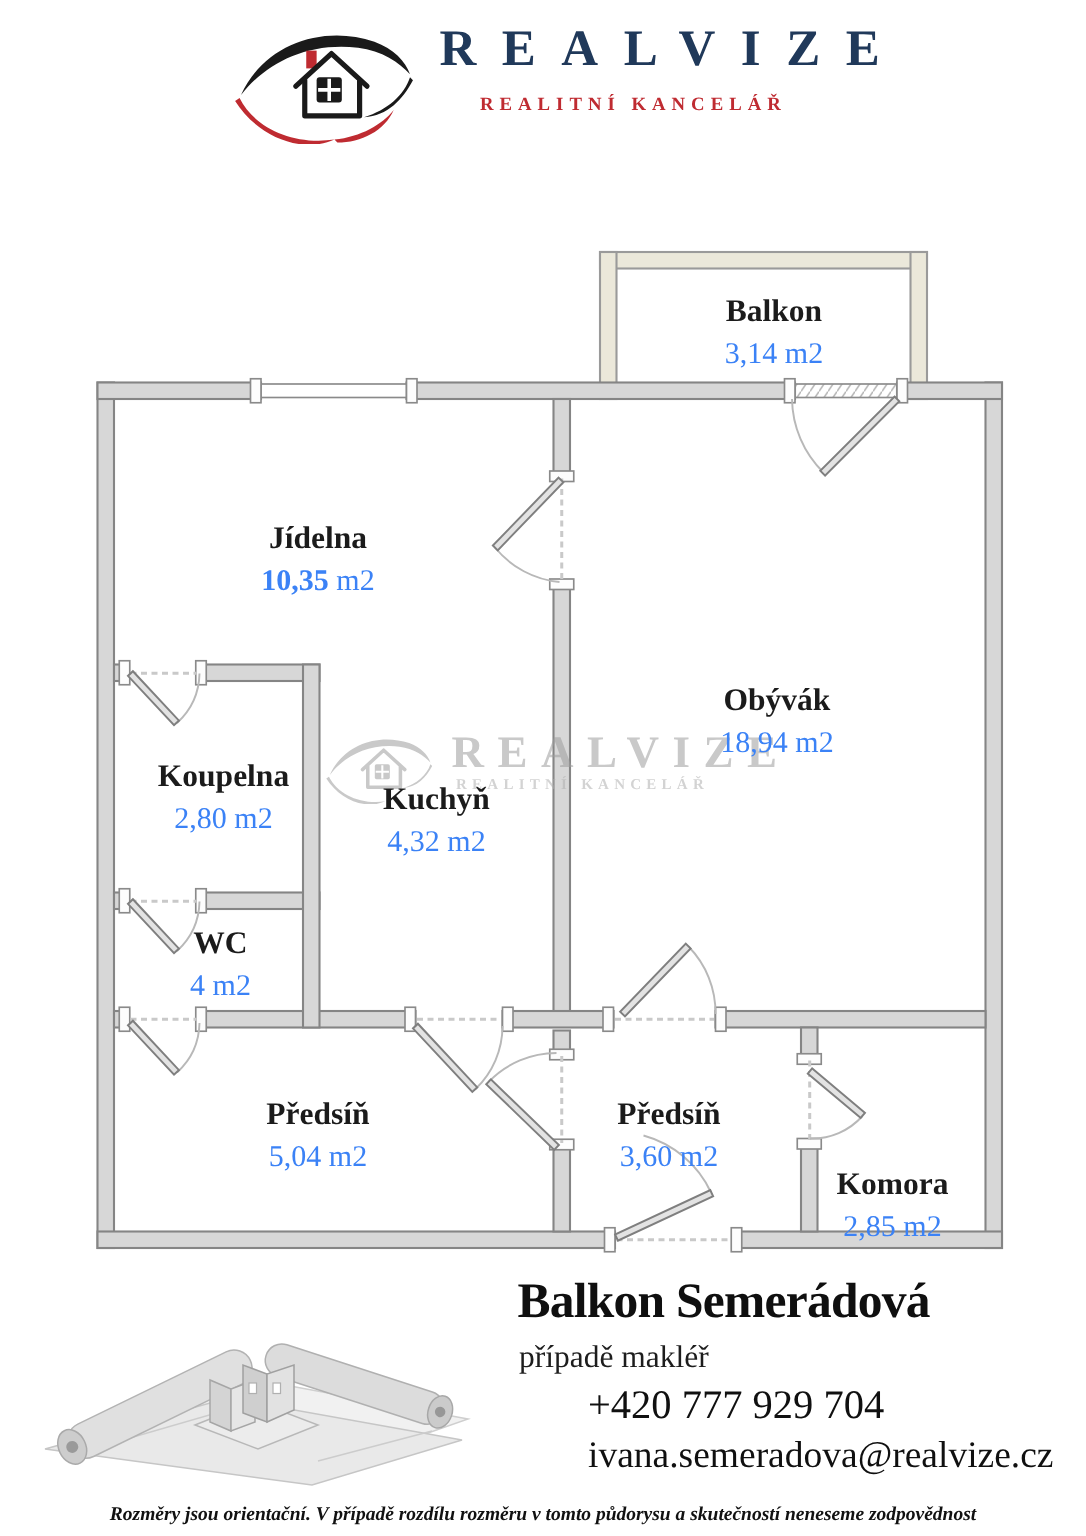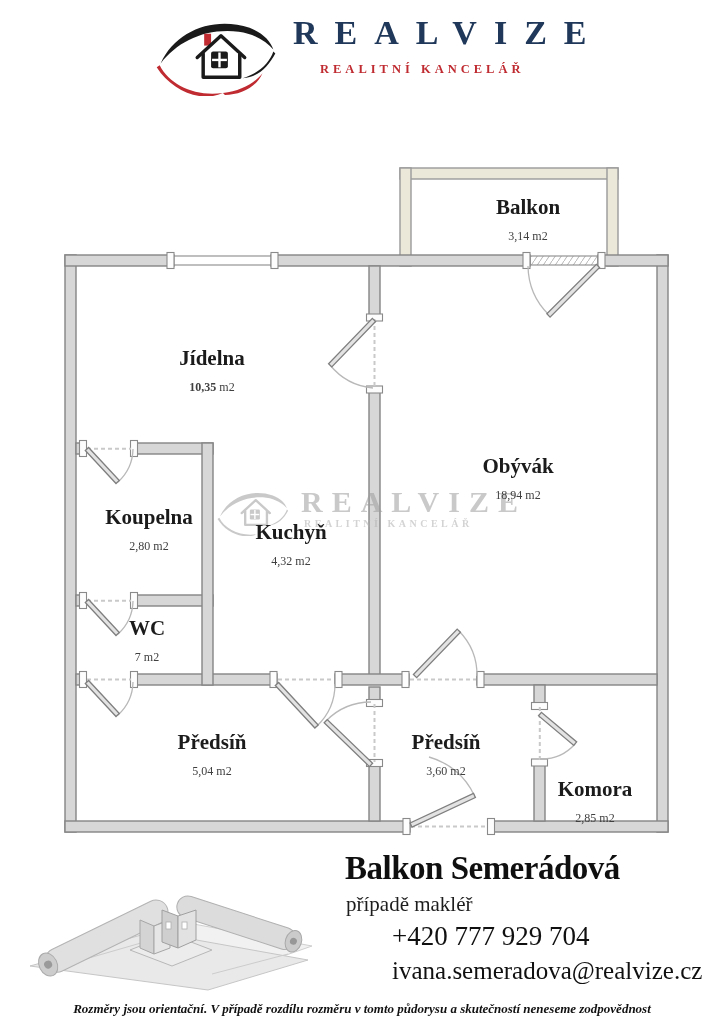--- a/index.html
+++ b/index.html
@@ -27,21 +27,21 @@
   #watermark{position:absolute;left:213px;top:486px;z-index:1;display:flex;align-items:flex-start;
              opacity:.55;pointer-events:none;}
   #wm-text{margin-left:6px;}
   #wm-brand{font-size:30px;font-weight:700;letter-spacing:9px;color:#9d9d9d;line-height:32px;white-space:nowrap;}
   #wm-tag{font-size:10px;font-weight:700;letter-spacing:3.5px;color:#b0b0b0;margin-left:3px;white-space:nowrap;}
 
   
   .room{position:absolute;transform:translateX(-50%);text-align:center;z-index:2;
         line-height:29px;white-space:nowrap;}
   .room .rname{font-size:21px;font-weight:700;color:#1b1b1b;}
-  .room .rarea{font-size:12px;font-weight:400;color:#404040;}
+  .room .rarea{font-size:20px;font-weight:400;color:#3b82f6;}
   .room .rarea b{font-weight:700;}
 
   
   #agent-name{position:absolute;left:345px;top:850px;font-size:33px;font-weight:700;
               letter-spacing:-.5px;color:#0f0f0f;}
   #agent-role{position:absolute;left:346px;top:892px;font-size:21px;color:#1d1d1d;}
   #agent-phone{position:absolute;left:345px;top:921px;font-size:27px;font-weight:400;
                letter-spacing:0;color:#101010;margin-left:47px;}
   #agent-email{position:absolute;left:345px;top:957px;font-size:25px;font-weight:400;color:#101010;margin-left:47px;}
   #agent-art{position:absolute;left:12px;top:862px;}
@@ -191,21 +191,21 @@
       <rect x="56" y="40" width="17" height="17" rx="2" fill="#9d9d9d"></rect>
       <line x1="64.5" y1="41" x2="64.5" y2="56" stroke="#fff" stroke-width="2.4"></line>
       <line x1="57" y1="48.5" x2="72" y2="48.5" stroke="#fff" stroke-width="2.4"></line>
     </svg>
     <div id="wm-text">
       <div id="wm-brand">REALVIZE</div>
       <div id="wm-tag">REALITNÍ KANCELÁŘ</div>
     </div>
   </div>
 
-  <div class="room" style="left:516px;top:193px;margin-left:12px;">
+  <div class="room" style="left:516px;top:193px;">
     <div class="rname">Balkon</div>
     <div class="rarea">3,14 m2</div>
   </div>
   <div class="room" style="left:212px;top:344px;">
     <div class="rname">Jídelna</div>
     <div class="rarea"><b>10,35</b><span> m2</span></div>
   </div>
   <div class="room" style="left:518px;top:452px;">
     <div class="rname">Obývák</div>
     <div class="rarea">18,94 m2</div>
@@ -213,21 +213,21 @@
   <div class="room" style="left:149px;top:503px;">
     <div class="rname">Koupelna</div>
     <div class="rarea">2,80 m2</div>
   </div>
   <div class="room" style="left:291px;top:518px;">
     <div class="rname">Kuchyň</div>
     <div class="rarea">4,32 m2</div>
   </div>
   <div class="room" style="left:147px;top:614px;">
     <div class="rname">WC</div>
-    <div class="rarea">7 m2</div>
+    <div class="rarea">4 m2</div>
   </div>
   <div class="room" style="left:212px;top:728px;">
     <div class="rname">Předsíň</div>
     <div class="rarea">5,04 m2</div>
   </div>
   <div class="room" style="left:446px;top:728px;">
     <div class="rname">Předsíň</div>
     <div class="rarea">3,60 m2</div>
   </div>
   <div class="room" style="left:595px;top:728px;margin-top:47px;">

